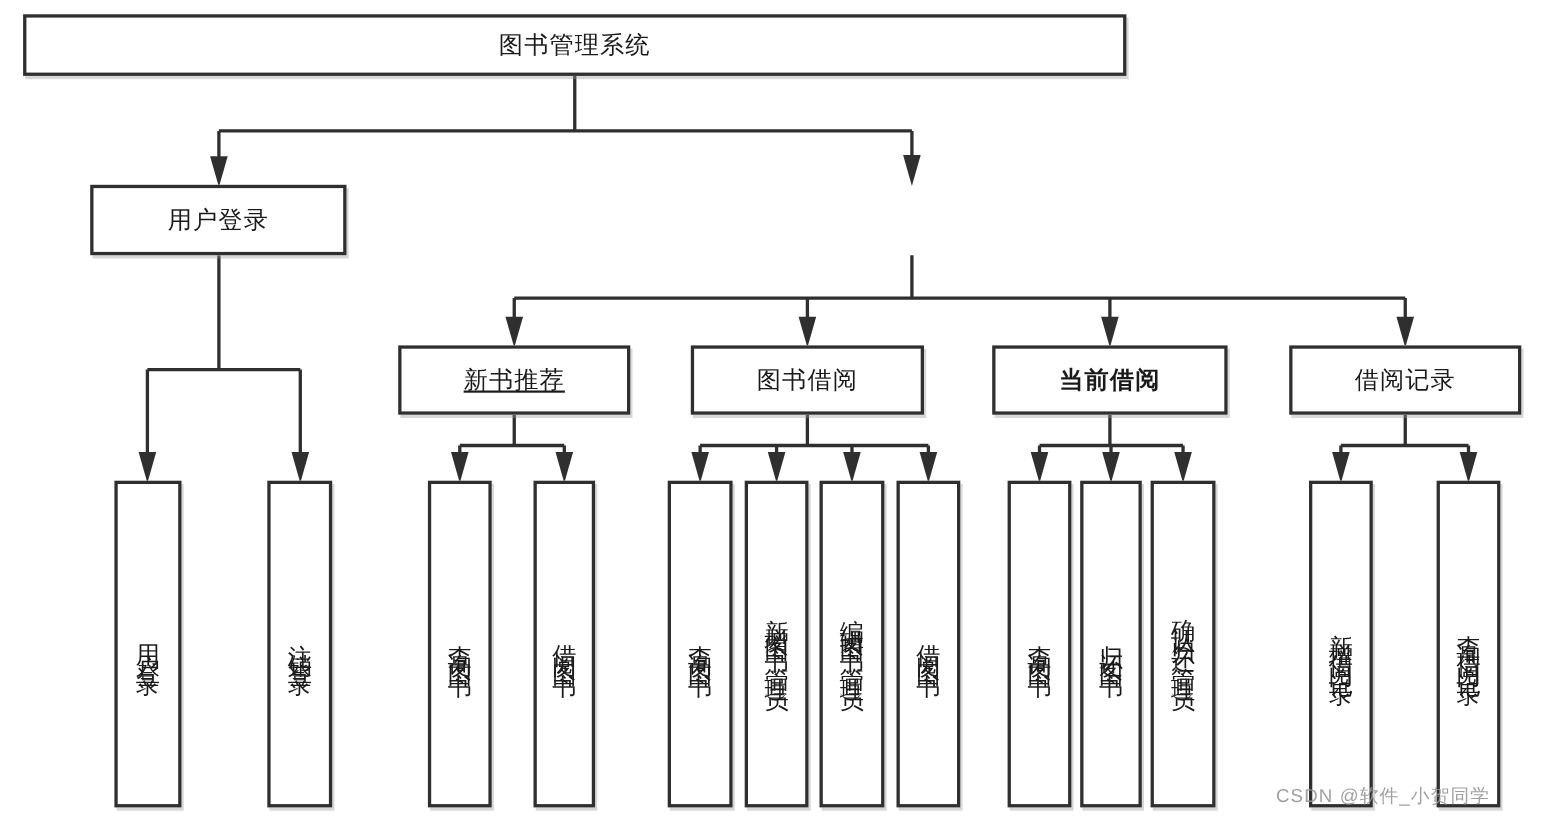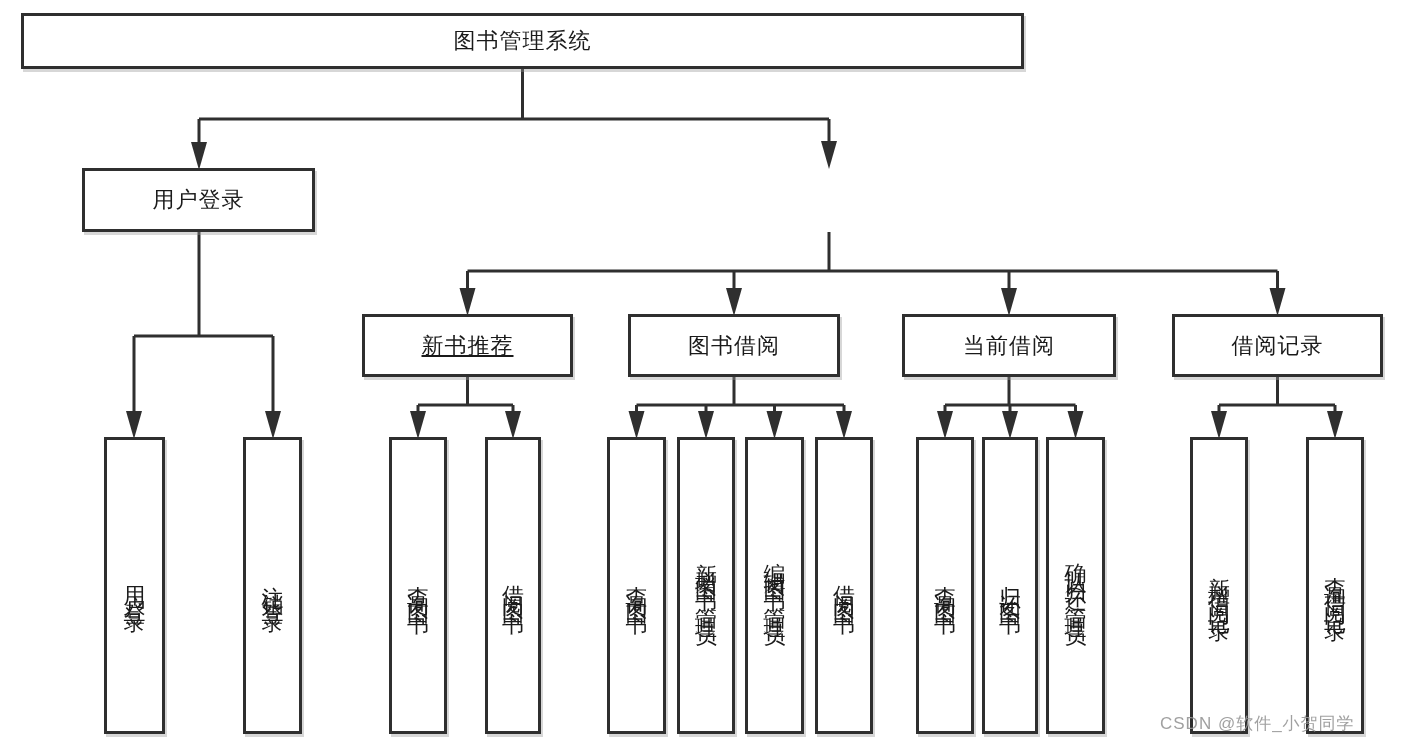--- a/index.html
+++ b/index.html
@@ -50,21 +50,21 @@
     white-space: nowrap;
   }
   
   .n-root  { left: 21px;  top: 13px;  width: 1003px; height: 56px; }
   
   .n-l2a   { left: 82px;  top: 168px; width: 233px;  height: 64px; }
   .n-l2b   { left: 712px; top: 167px; width: 235px;  height: 65px; }
   
   .n-l3a   { left: 362px;  top: 314px; width: 211px; height: 63px; text-decoration: underline; }
   .n-l3b   { left: 628px;  top: 314px; width: 212px; height: 63px; }
-  .n-l3c   { left: 902px;  top: 314px; width: 214px; height: 63px; }
+  .n-l3c   { left: 902px;  top: 314px; width: 214px; height: 63px; font-weight: bold; }
   .n-l3d   { left: 1172px; top: 314px; width: 211px; height: 63px; }
   
   .leaf    { top: 437px; height: 297px; }
   .n-f01 { left: 104px;  width: 61px; }
   .n-f02 { left: 243px;  width: 59px; }
   .n-f03 { left: 389px;  width: 58px; }
   .n-f04 { left: 485px;  width: 56px; }
   .n-f05 { left: 607px;  width: 59px; }
   .n-f06 { left: 677px;  width: 58px; }
   .n-f07 { left: 745px;  width: 59px; }

